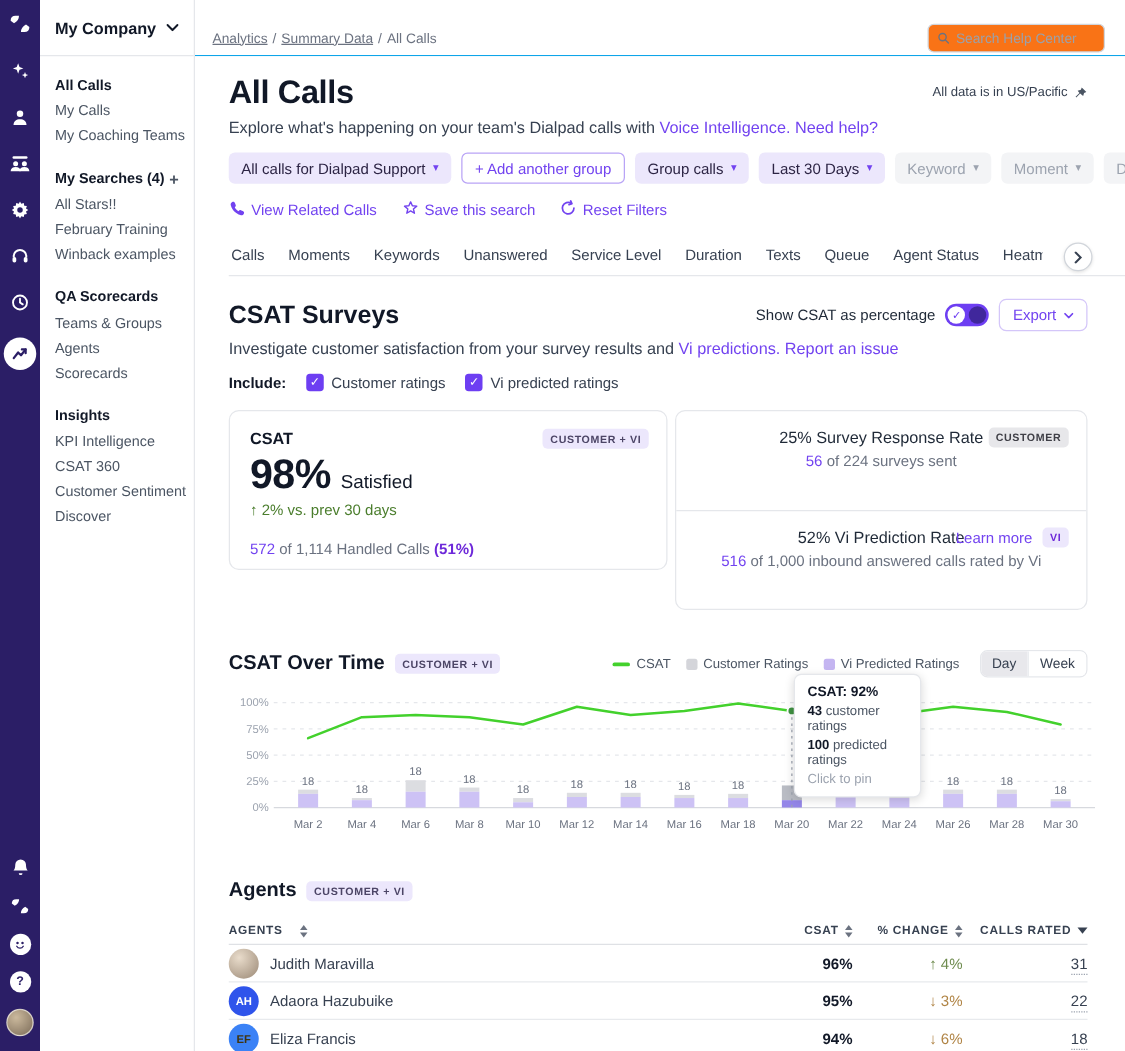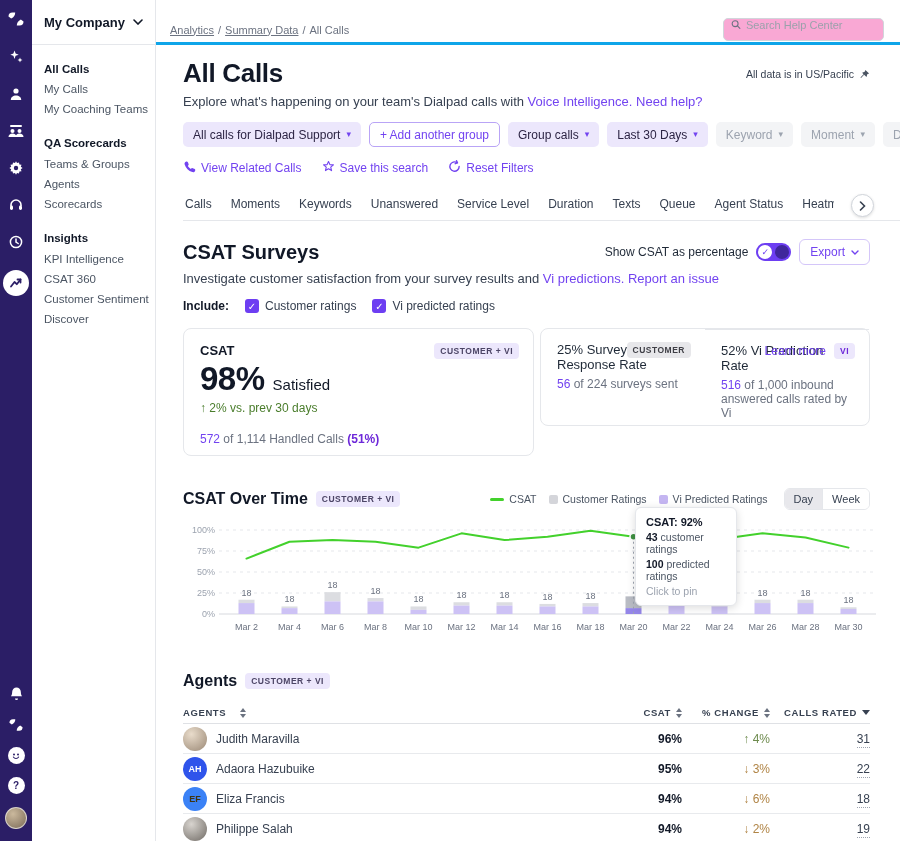--- a/index.html
+++ b/index.html
@@ -23,25 +23,25 @@
   .company { height:45px; border-bottom:1px solid #e5e7eb; display:flex; align-items:center; justify-content:space-between; padding:0 12px; cursor:pointer; }
   .company-name { font-size:13px; font-weight:bold; color:#111827; }
   .side-nav { padding:14px 12px; }
   .nav-group { margin-bottom:14px; }
   .nav-header { font-size:11.5px; font-weight:bold; color:#111827; line-height:21px; display:flex; justify-content:space-between; align-items:center; }
   .nav-plus { color:#4b5563; font-size:13px; cursor:pointer; }
   .nav-item { font-size:11.5px; color:#4b5563; line-height:20px; cursor:pointer; white-space:nowrap; }
   .nav-item.bold { font-weight:bold; color:#111827; }
 
   
-  .topbar { position:absolute; left:156px; top:0; width:744px; height:45px; border-bottom:3px solid #0ea5e9; display:flex; align-items:center; justify-content:space-between; padding:17px 16px 0 14px; background:#fff; }
+  .topbar { position:absolute; left:156px; top:0; width:744px; height:45px; border-bottom:1px solid #0ea5e9; display:flex; align-items:center; justify-content:space-between; padding:17px 16px 0 14px; background:#fff; }
   .crumbs { font-size:11px; color:#6b7280; }
   .crumbs a { color:#6b7280; text-decoration:underline; cursor:pointer; }
   .crumbs .sep { margin:0 4px; }
-  .searchbox { width:161px; height:23px; border:1px solid #d1d5db; border-radius:5px; display:flex; align-items:flex-start; padding:0 7px; gap:5px; background:#f9a8d4; }
+  .searchbox { width:142px; height:23px; border:1px solid #d1d5db; border-radius:5px; display:flex; align-items:center; padding:0 7px; gap:5px; background:#f97316; }
   .searchbox input { border:none; outline:none; width:100%; font-size:11px; color:#374151; font-family:inherit; background:transparent; }
   .searchbox input::placeholder { color:#9aa1ab; }
 
   
   .main { position:absolute; left:156px; top:45px; width:744px; height:796px; padding:0 30px 0 27px; background:#fff; }
   .title-row { margin-top:13px; display:flex; justify-content:space-between; align-items:flex-start; }
   .page-title { font-size:26px; font-weight:bold; color:#111827; letter-spacing:-.3px; }
   .tz-note { margin-top:10px; font-size:10.5px; color:#374151; display:flex; align-items:center; gap:5px; }
   .subtitle { margin-top:5px; font-size:13px; color:#374151; }
   a.plink { color:#7243f0; text-decoration:none; cursor:pointer; }
@@ -88,21 +88,21 @@
   .badge.gray { background:#e7e7ea; color:#3f3f46; }
   .badge.vi { background:#ece7fc; color:#6d28d9; }
   .card-csat .badge { position:absolute; top:14px; right:14px; }
   .big-row { margin-top:2px; display:flex; align-items:baseline; gap:8px; }
   .big-val { font-size:33px; font-weight:bold; color:#111827; letter-spacing:-.5px; }
   .big-suffix { font-size:15px; color:#111827; }
   .trend { margin-top:3px; font-size:12px; color:#4a7d2c; }
   .handled { margin-top:17px; font-size:12px; color:#6b7280; }
   .handled .num { color:#7243f0; cursor:pointer; }
   .handled b { color:#6d28d9; }
-  .card-right { flex:1; height:98px; display:flex; flex-direction:row; }
+  .card-right { flex:1; height:160px; display:flex; flex-direction:column;text-align:center; }
   .mini { flex:1; padding:13px 16px; position:relative; }
   .mini + .mini { border-top:1px solid #e5e7eb; }
   .mini-title { font-size:13px; color:#1f2937; }
   .mini-sub { margin-top:5px; font-size:12px; color:#6b7280; }
   .mini-sub .num { color:#7243f0; cursor:pointer; }
   .mini-right { position:absolute; top:13px; right:14px; display:flex; align-items:center; gap:8px; }
   .learn { font-size:12px; color:#7243f0; cursor:pointer; }
 
   
   .chart-head { margin-top:32px; display:flex; justify-content:space-between; align-items:center; }
@@ -236,20 +236,29 @@
       <span class="company-name">My Company</span>
       <svg width="10" height="6" viewBox="0 0 10 6">
           <polyline points="1,1 5,5 9,1" stroke="#111827" stroke-width="1.6" fill="none" stroke-linecap="round"></polyline>
         </svg>
     </div>
     <div class="side-nav" id="side-nav">
         <div class="nav-group">
           <div class="nav-item bold">All Calls</div>
           <div class="nav-item">My Calls</div>
           <div class="nav-item">My Coaching Teams</div>
+        </div>
+        <div class="nav-group">
+          <div class="nav-header">
+            <span>My Searches (4)</span>
+            <span class="nav-plus">+</span>
+          </div>
+          <div class="nav-item">All Stars!!</div>
+          <div class="nav-item">February Training</div>
+          <div class="nav-item">Winback examples</div>
         </div>
         <div class="nav-group">
           <div class="nav-header">
             <span>QA Scorecards</span>
           </div>
           <div class="nav-item">Teams &amp; Groups</div>
           <div class="nav-item">Agents</div>
           <div class="nav-item">Scorecards</div>
         </div>
         <div class="nav-group">

